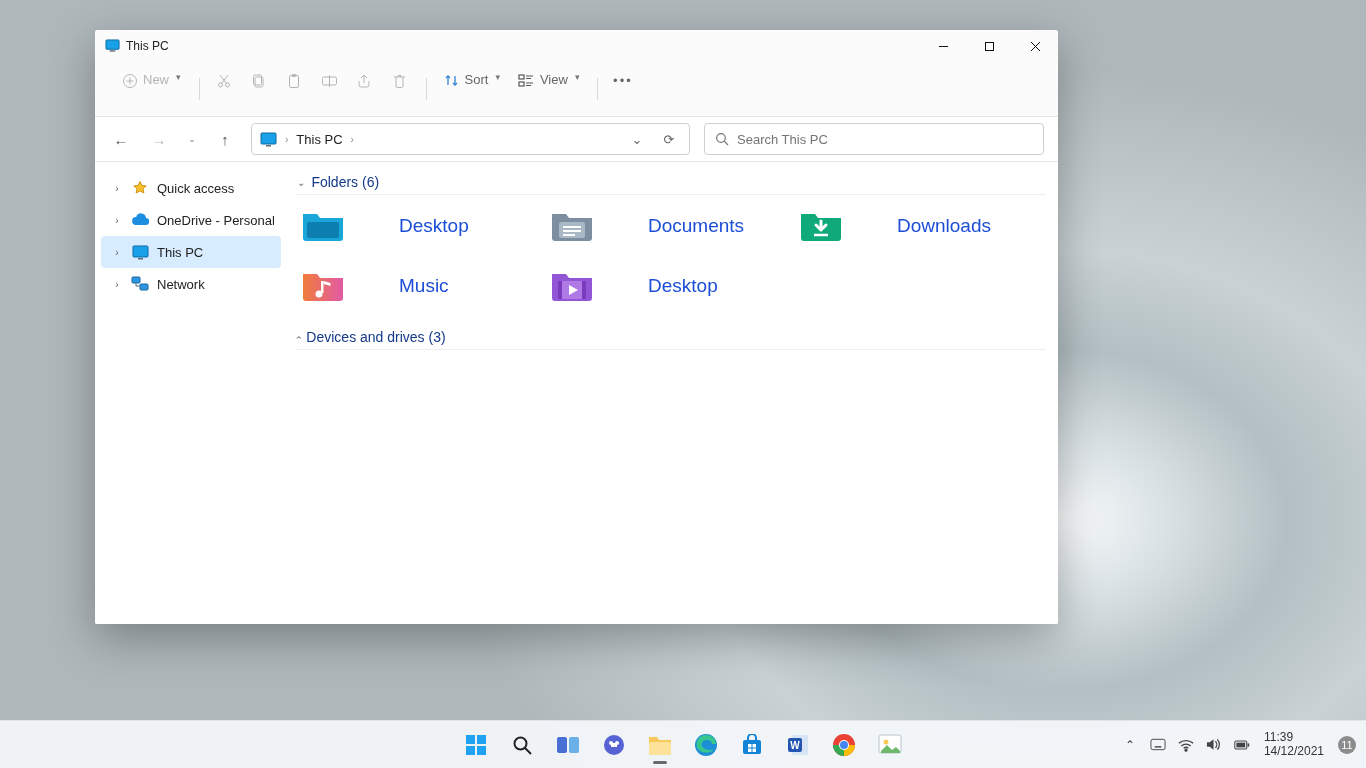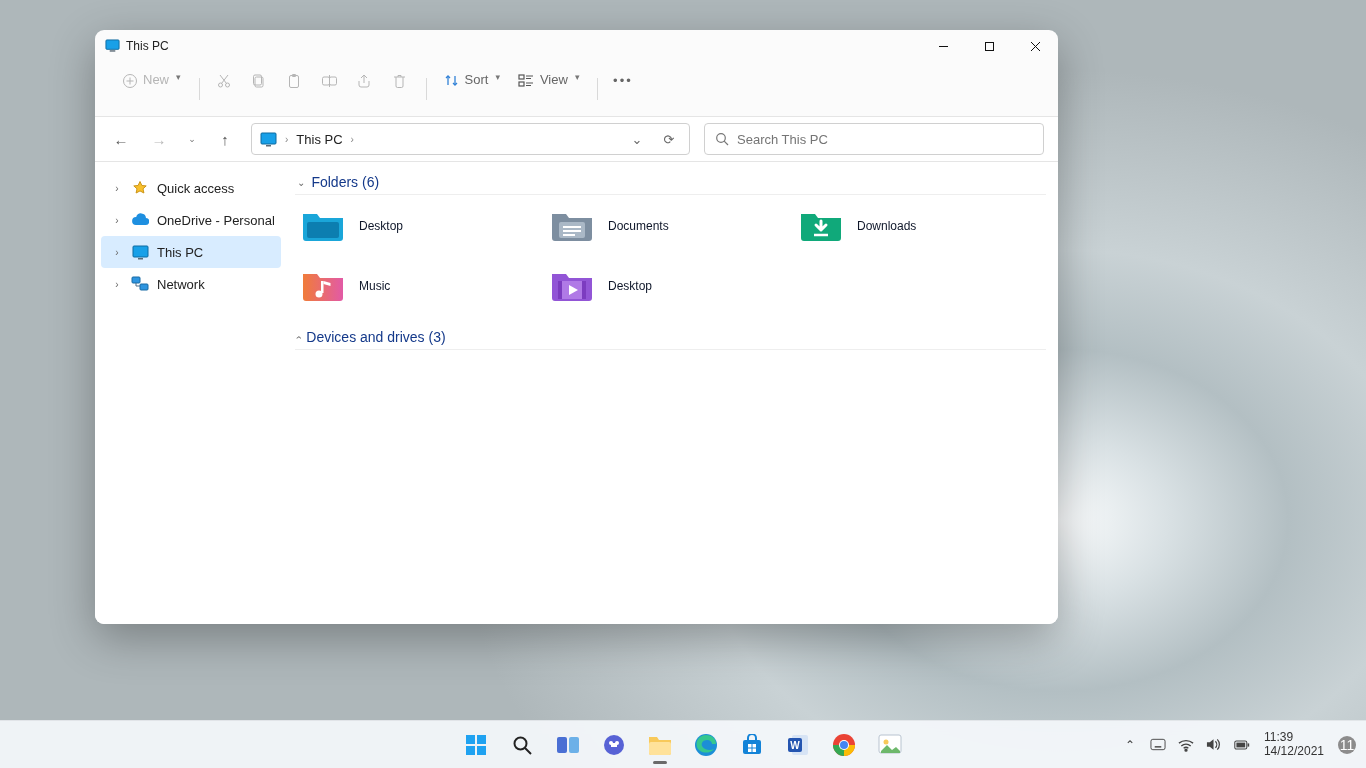--- a/index.html
+++ b/index.html
@@ -1,21 +1,21 @@
 <!DOCTYPE html>
 <html><head>
 <meta charset="utf-8">
 <style>
 * { margin: 0; padding: 0; box-sizing: border-box; font-family: "Segoe UI", Arial, sans-serif; user-select: none; }
 html, body { width: 1366px; height: 768px; overflow: hidden; }
 
 .desktop { width: 1366px; height: 768px; position: relative; background: radial-gradient(ellipse 600px 450px at 1060px 520px, #fafcfd 0%, #d9e1e4 18%, #b3bfc3 38%, #c9d2d5 60%, #aeb7ba 100%); }
 
 
-.window { position: absolute; left: 95px; top: 30px; width: 963px; height: 594px; background:#fbfbfb; border-radius:9px; box-shadow: 0 14px 45px rgba(0,0,0,.3); display:flex; flex-direction:column; overflow:hidden; }
+.window { position: absolute; left: 95px; top: 30px; width: 963px; height: 594px; background:#fbfbfb; border-radius:2px; box-shadow: 0 14px 45px rgba(0,0,0,.3); display:flex; flex-direction:column; overflow:hidden; }
 
 
 .title-bar { height: 32px; display:flex; align-items:center; padding-left:10px; font-size:12px; color:#222; }
 .title-bar .ic { width:15px; height:14px; margin-right:6px; }
 .win-controls { position:absolute; right:0; top:0; display:flex; }
 .win-btn { width:46px; height:32px; display:flex; align-items:center; justify-content:center; color:#111; }
 
 
 .toolbar { height:54px; display:flex; align-items:center; padding:0 18px; color:#555; font-size:13px; }
 .tool-btn { height:34px; padding:0 8px; display:flex; border-radius:4px; color:#666; gap:5px; margin-right:2px;}
@@ -45,36 +45,36 @@
 .tree-item.selected { background:#d8ecff; }
 .tree-exp { width:12px; text-align:center; font-size:10px; color:#6a6a6a;}
 .tree-ic { width:18px; height:18px; display:flex; align-items:center; justify-content:center; }
 
 .content { flex:1; padding:6px 12px 0 8px; overflow:hidden; }
 .group-header { display:flex; align-items:center; gap:6px; color:#14398a; font-size:14px; padding:6px 0 4px 2px; border-bottom:1px solid #eee; }
 .group-header .chev { font-size:10px; color:#6a6a6a; }
 .group-header.collapsed .chev { transform:rotate(-90deg);}
 .grid { display:grid; grid-template-columns: repeat(3, 1fr); padding:8px 2px 14px; row-gap:14px; }
 .item { display:flex; align-items:center; gap:14px; height:46px; padding:2px 4px; border-radius:3px;}
-.item-label { font-size:12px; color:#0f172a; }
+.item-label { font-size:19px; color:#1d4ed8;margin-left:40px; }
 .folder-ic { width:44px; height:36px; display:flex; align-items:center; justify-content:center; }
 
 
 .status { height:26px; background:#fafafa; border-top:1px solid #e5e5e5; display:flex; align-items:center; padding:0 14px; font-size:12px; color:#555; }
 .status .right { margin-left:auto; display:flex; gap:10px; color:#555; }
 
 
 .taskbar { position:absolute; left:0; right:0; bottom:0; height:48px; background:rgba(244,247,251,.93); border-top:1px solid rgba(0,0,0,.06); backdrop-filter: blur(6px); display:flex; align-items:center; }
 .task-center { position:absolute; left:50%; transform:translateX(-50%); display:flex; gap:4px; }
 .task-item { width:42px; height:42px; border-radius:4px; display:flex; align-items:center; justify-content:center; position:relative; }
 .task-item.active::after { content:""; position:absolute; bottom:2px; width:14px; height:3px; border-radius:3px; background:#6a6a6a; }
 .tray { position:absolute; right:4px; top:0; bottom:0; display:flex; align-items:center; gap:12px; color:#333; font-size:12px; padding-right:6px; }
 .tray .ic16 { width:16px; height:16px; display:flex; align-items:center; justify-content:center; color:#444;}
 .clock { text-align:left; line-height:1.15; font-size:12px; padding:0 2px;}
-.notif-badge { width:18px; height:18px; border-radius:9px; background:#8c8c8c; color:#fff; font-size:14px; display:flex; align-items:center; justify-content:center; }
+.notif-badge { width:18px; height:18px; border-radius:9px; background:#8c8c8c; color:#fff; font-size:11px; display:flex; align-items:center; justify-content:center; }
 
 svg { display:block; }
 </style>
 </head>
 <body>
 
 <div class="desktop">
 
   <div class="window">
 

